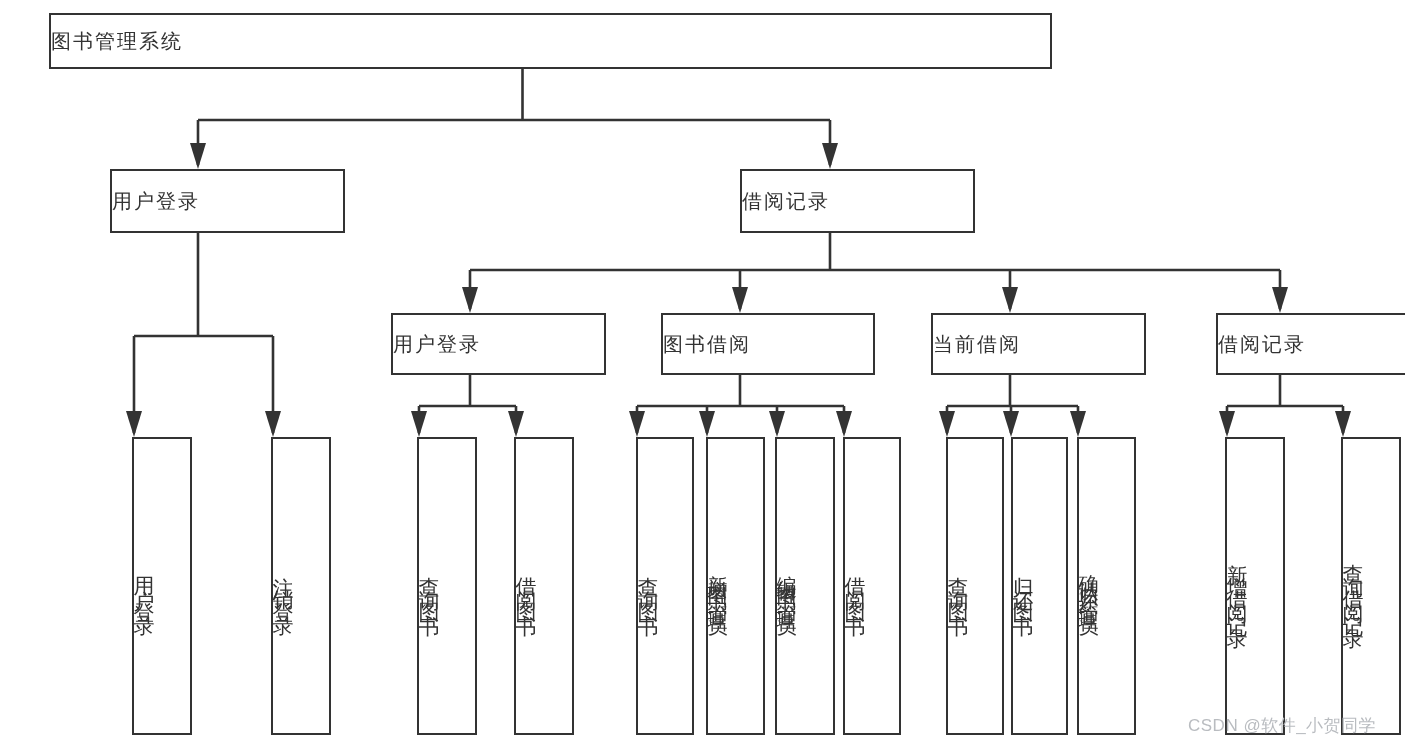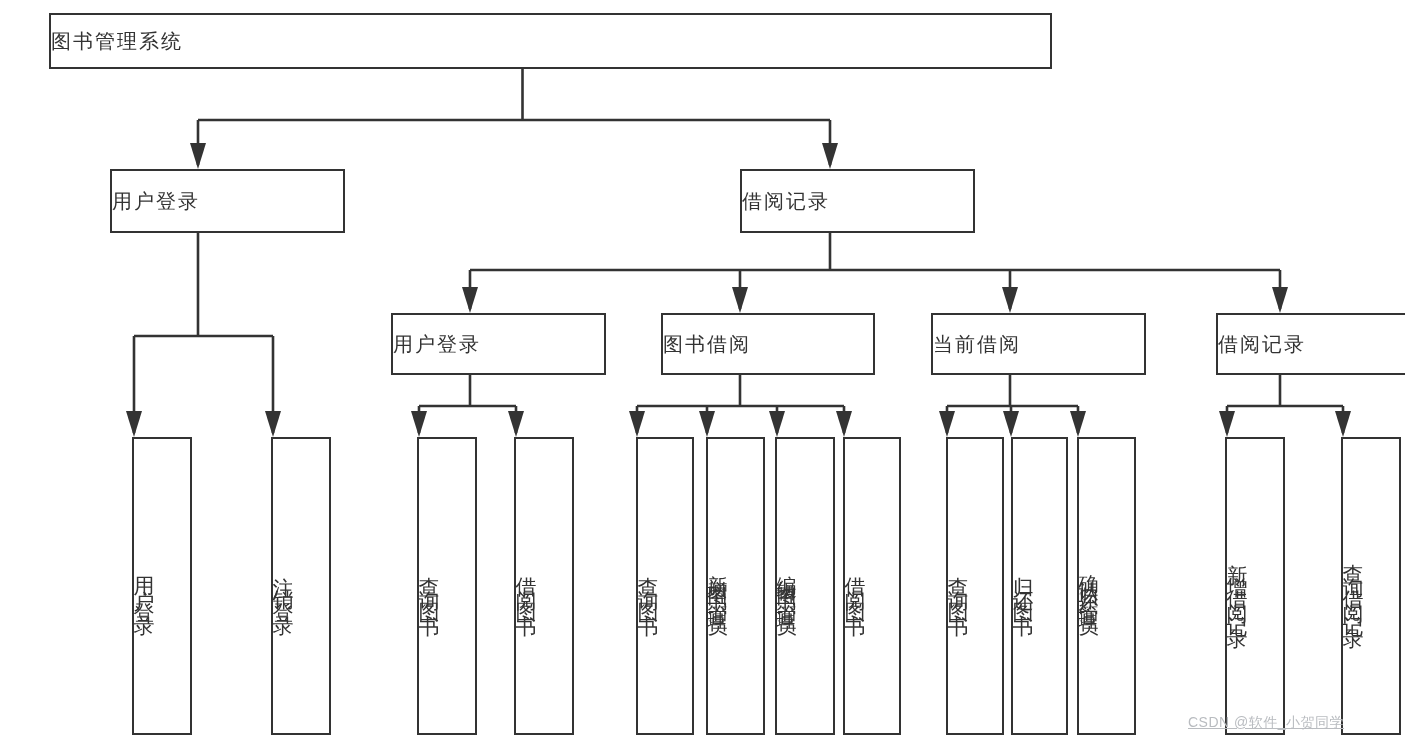--- a/index.html
+++ b/index.html
@@ -55,25 +55,24 @@
     white-space: nowrap;
   }
   .leaf.leaf--long .vtext {
     font-size: 20px;
     letter-spacing: 6px;
   }
   .watermark {
     position: absolute;
     left: 1188px;
     top: 714px;
-    font-size: 14px;
+    font-size: 17px;
     letter-spacing: 0.5px;
     color: var(--watermark);
     white-space: nowrap;
-    text-decoration: underline;
   }
 </style>
 </head>
 <body>
 
 <div class="canvas">
 
   <svg id="connector-svg" class="connectors" width="1405" height="747" viewBox="0 0 1405 747" xmlns="http://www.w3.org/2000/svg">
     <path class="ln" d="M522.5 69 V120 M198 120 H830 M198 120 V165 M830 120 V165"></path>
     <path class="ln" d="M198 233 V336 M134 336 H273 M134 336 V433 M273 336 V433"></path>

